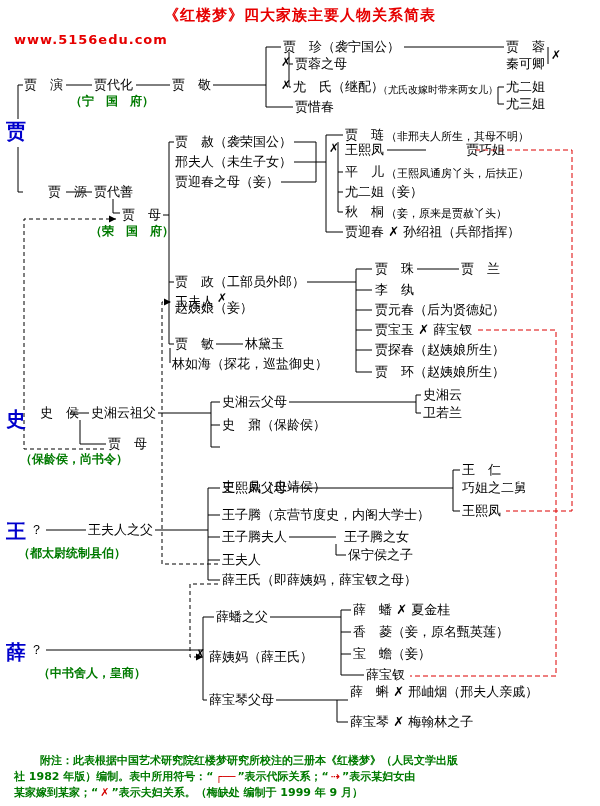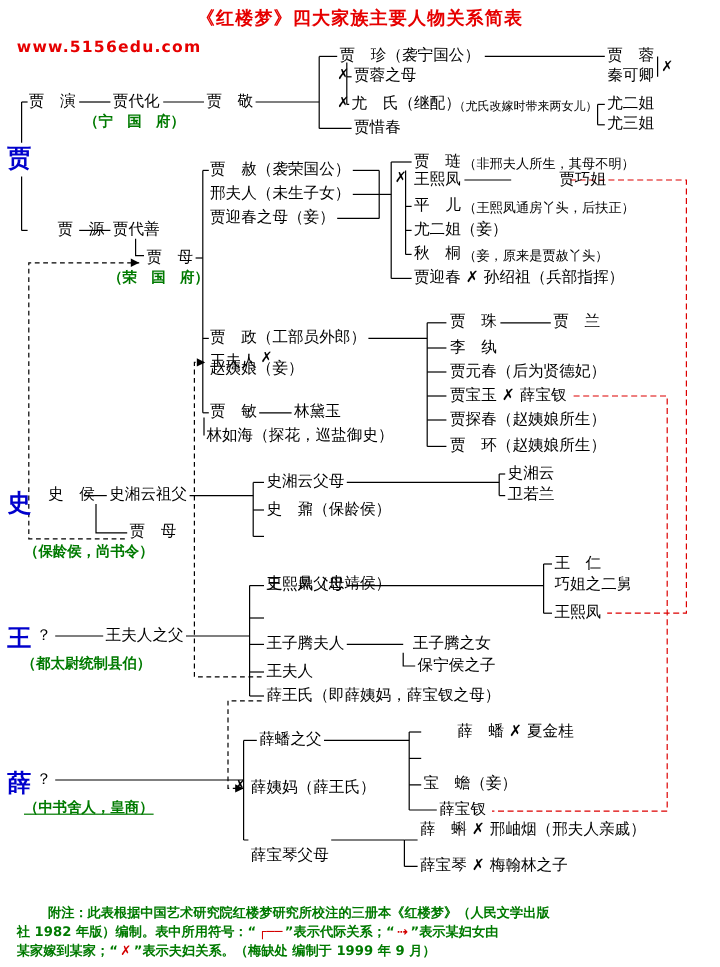--- a/index.html
+++ b/index.html
@@ -195,33 +195,35 @@
     <span class="node" style="left: 108px; top: 437px;">贾　母</span>
     <span class="node" style="left: 222px; top: 440px; margin-top: 40px;">史　鼎（忠靖侯）</span>
     <span class="green" style="left: 20px; top: 452px;">（保龄侯，尚书令）</span>
     <span class="node" style="left: 30px; top: 523px;">？</span>
     <span class="node" style="left: 88px; top: 523px;">王夫人之父</span>
     <span class="green" style="left: 18px; top: 546px;">（都太尉统制县伯）</span>
     <span class="node" style="left: 222px; top: 481px;">王熙凤父母</span>
     <span class="node" style="left: 462px; top: 463px;">王　仁</span>
     <span class="node" style="left: 462px; top: 481px;">巧姐之二舅</span>
     <span class="node" style="left: 462px; top: 504px;">王熙凤</span>
+    <span class="node" style="left: 222px; top: 508px;">王子腾（京营节度史，内阁大学士）</span>
     <span class="node" style="left: 222px; top: 530px;">王子腾夫人</span>
     <span class="node" style="left: 344px; top: 530px;">王子腾之女</span>
     <span class="node" style="left: 348px; top: 548px;">保宁侯之子</span>
     <span class="node" style="left: 222px; top: 553px;">王夫人</span>
     <span class="node" style="left: 222px; top: 573px;">薛王氏（即薛姨妈，薛宝钗之母）</span>
     <span class="node" style="left: 30px; top: 643px;">？</span>
-    <span class="green" style="left: 20px; top: 666px; text-decoration: underline;">（中书舍人，皇商）</span>
+    <span class="green" style="left: 38px; top: 666px;">（中书舍人，皇商）</span>
     <span class="node" style="left: 216px; top: 610px;">薛蟠之父</span>
-    <span class="node" style="left: 353px; top: 603px; margin-left: 28px;">薛　蟠 ✗ 夏金桂</span>
+    <span class="node" style="left: 353px; top: 603px;">薛　蟠 ✗ 夏金桂</span>
+    <span class="node" style="left: 353px; top: 625px;">香　菱（妾，原名甄英莲）</span>
     <span class="node" style="left: 353px; top: 647px;">宝　蟾（妾）</span>
     <span class="node" style="left: 209px; top: 650px;">薛姨妈（薛王氏）</span>
     <span class="node" style="left: 366px; top: 668px;">薛宝钗</span>
-    <span class="node" style="left: 209px; top: 693px; margin-top: 14px;">薛宝琴父母</span>
+    <span class="node" style="left: 209px; top: 693px;">薛宝琴父母</span>
     <span class="node" style="left: 350px; top: 685px;">薛　蝌 ✗ 邢岫烟（邢夫人亲戚）</span>
     <span class="node" style="left: 350px; top: 715px;">薛宝琴 ✗ 梅翰林之子</span>
     <span class="mark" style="left: 551px; top: 49px;">✗</span>
     <span class="mark" style="left: 281px; top: 56px;">✗</span>
     <span class="mark" style="left: 281px; top: 79px;">✗</span>
     <span class="mark" style="left: 329px; top: 142px;">✗</span>
     <span class="mark" style="left: 217px; top: 292px;">✗</span>
     <span class="mark" style="left: 195px; top: 648px;">✗</span>
   </div>
 

